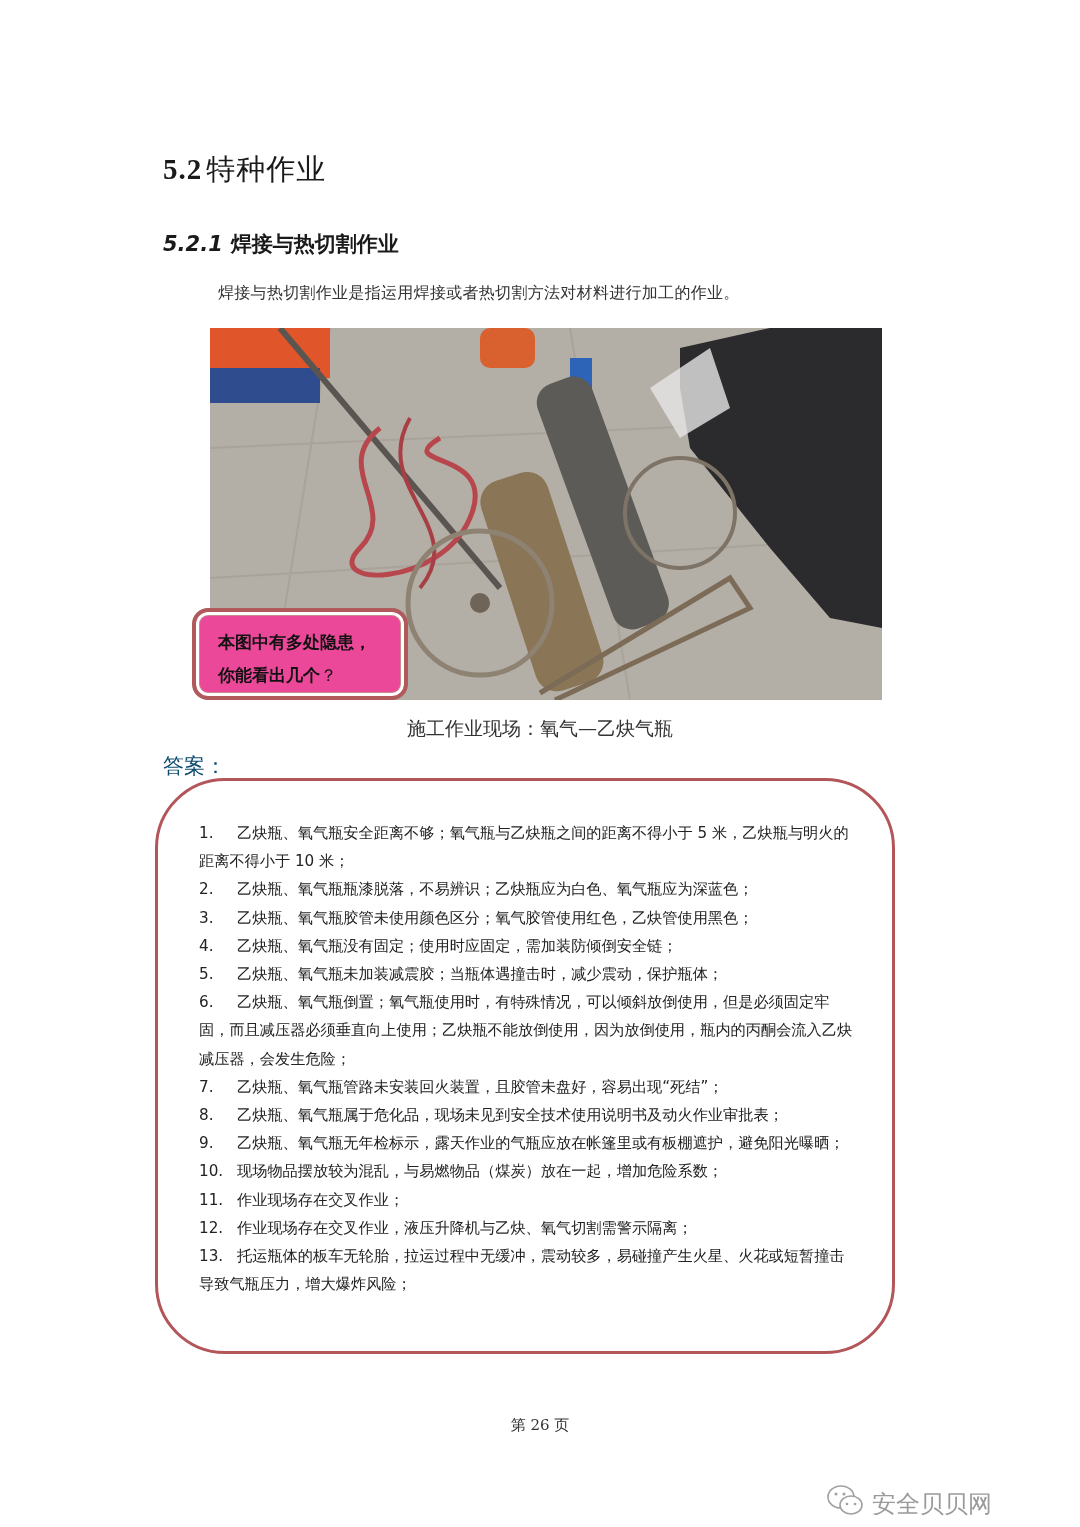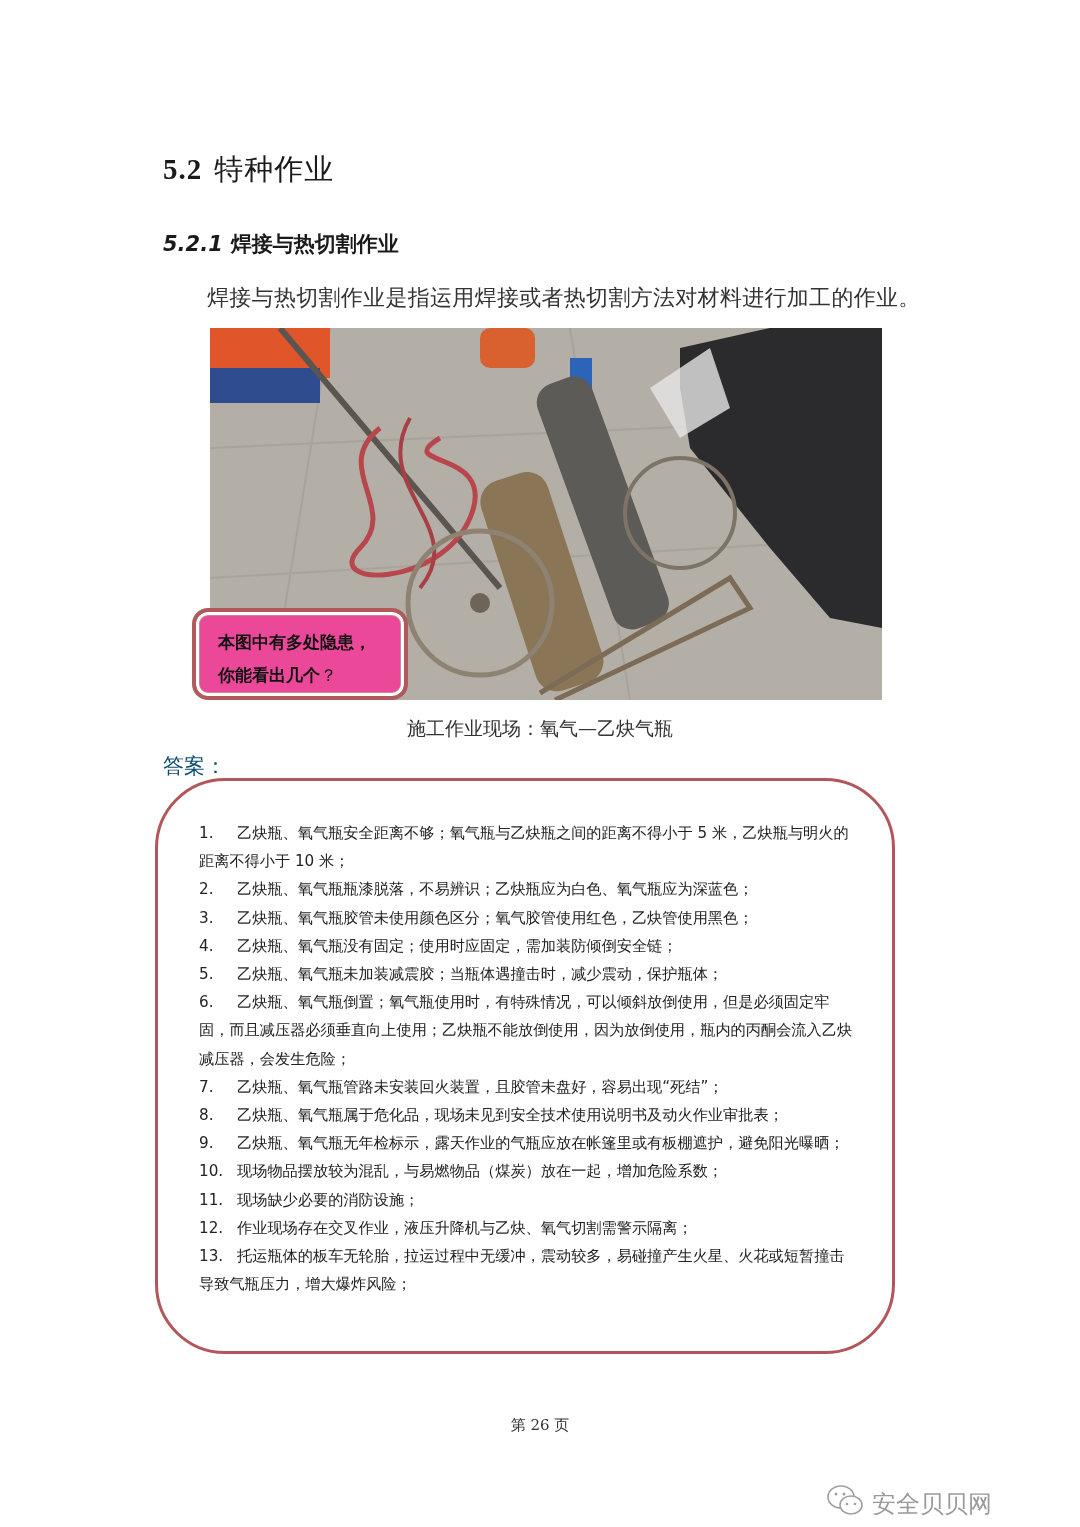--- a/index.html
+++ b/index.html
@@ -4,28 +4,28 @@
   <style>
     html, body { margin: 0; padding: 0; }
     body {
       width: 1080px; height: 1527px; background: #ffffff; position: relative; overflow: hidden;
       font-family: "DejaVu Serif", "Liberation Serif", serif; color: #1a1a1a;
     }
     .h2 {
       position: absolute; left: 163px; top: 150px; font-size: 29px; letter-spacing: 1px;
       font-family: "DejaVu Serif", serif;
     }
-    .h2 .num { font-weight: bold; font-family: "Liberation Serif", serif; margin-right: 12px; }
+    .h2 .num { font-weight: bold; font-family: "Liberation Serif", serif; margin-right: 4px; }
     .h3 {
       position: absolute; left: 163px; top: 230px; font-size: 21px; font-weight: bold;
       font-family: "DejaVu Sans", sans-serif;
     }
     .h3 .num { margin-right: 8px; font-style: italic; }
     .intro {
-      position: absolute; left: 207px; top: 283px; font-size: 22px; color: #333;
+      position: absolute; left: 218px; top: 283px; font-size: 16px; color: #333;
       letter-spacing: 0.3px;
     }
     .photo {
       position: absolute; left: 210px; top: 328px; width: 672px; height: 372px; overflow: hidden;
       background: linear-gradient(170deg, #b9b5ad 0%, #a9a59c 40%, #bfbab1 100%);
     }
     .photo svg { position: absolute; left: 0; top: 0; }
     .callout {
       position: absolute; left: 192px; top: 608px; width: 216px; height: 92px;
       border: 4px solid #b05a5c; border-radius: 16px; background: #ec4899;
@@ -120,21 +120,21 @@
   <p class="item"><span class="n">1.</span><span>乙炔瓶、氧气瓶安全距离不够；氧气瓶与乙炔瓶之间的距离不得小于 5 米，乙炔瓶与明火的距离不得小于 10 米；</span></p>
   <p class="item"><span class="n">2.</span><span>乙炔瓶、氧气瓶瓶漆脱落，不易辨识；乙炔瓶应为白色、氧气瓶应为深蓝色；</span></p>
   <p class="item"><span class="n">3.</span><span>乙炔瓶、氧气瓶胶管未使用颜色区分；氧气胶管使用红色，乙炔管使用黑色；</span></p>
   <p class="item"><span class="n">4.</span><span>乙炔瓶、氧气瓶没有固定；使用时应固定，需加装防倾倒安全链；</span></p>
   <p class="item"><span class="n">5.</span><span>乙炔瓶、氧气瓶未加装减震胶；当瓶体遇撞击时，减少震动，保护瓶体；</span></p>
   <p class="item"><span class="n">6.</span><span>乙炔瓶、氧气瓶倒置；氧气瓶使用时，有特殊情况，可以倾斜放倒使用，但是必须固定牢固，而且减压器必须垂直向上使用；乙炔瓶不能放倒使用，因为放倒使用，瓶内的丙酮会流入乙炔减压器，会发生危险；</span></p>
   <p class="item"><span class="n">7.</span><span>乙炔瓶、氧气瓶管路未安装回火装置，且胶管未盘好，容易出现“死结”；</span></p>
   <p class="item"><span class="n">8.</span><span>乙炔瓶、氧气瓶属于危化品，现场未见到安全技术使用说明书及动火作业审批表；</span></p>
   <p class="item"><span class="n">9.</span><span>乙炔瓶、氧气瓶无年检标示，露天作业的气瓶应放在帐篷里或有板棚遮护，避免阳光曝晒；</span></p>
   <p class="item"><span class="n">10.</span><span>现场物品摆放较为混乱，与易燃物品（煤炭）放在一起，增加危险系数；</span></p>
-  <p class="item"><span class="n">11.</span><span>现场缺少必要的消防设施；</span></p>
+  <p class="item"><span class="n">11.</span><span>作业现场存在交叉作业；</span></p>
   <p class="item"><span class="n">12.</span><span>作业现场存在交叉作业，液压升降机与乙炔、氧气切割需警示隔离；</span></p>
   <p class="item"><span class="n">13.</span><span>托运瓶体的板车无轮胎，拉运过程中无缓冲，震动较多，易碰撞产生火星、火花或短暂撞击导致气瓶压力，增大爆炸风险；</span></p>
 </div>
 
 <div class="page-num">第 26 页</div>
 
 <div class="watermark">
   <span>
     <svg width="40" height="34" viewBox="0 0 40 34">
       <ellipse cx="15" cy="13" rx="13" ry="11" fill="none" stroke="#a0a0a0" stroke-width="1.6"></ellipse>

